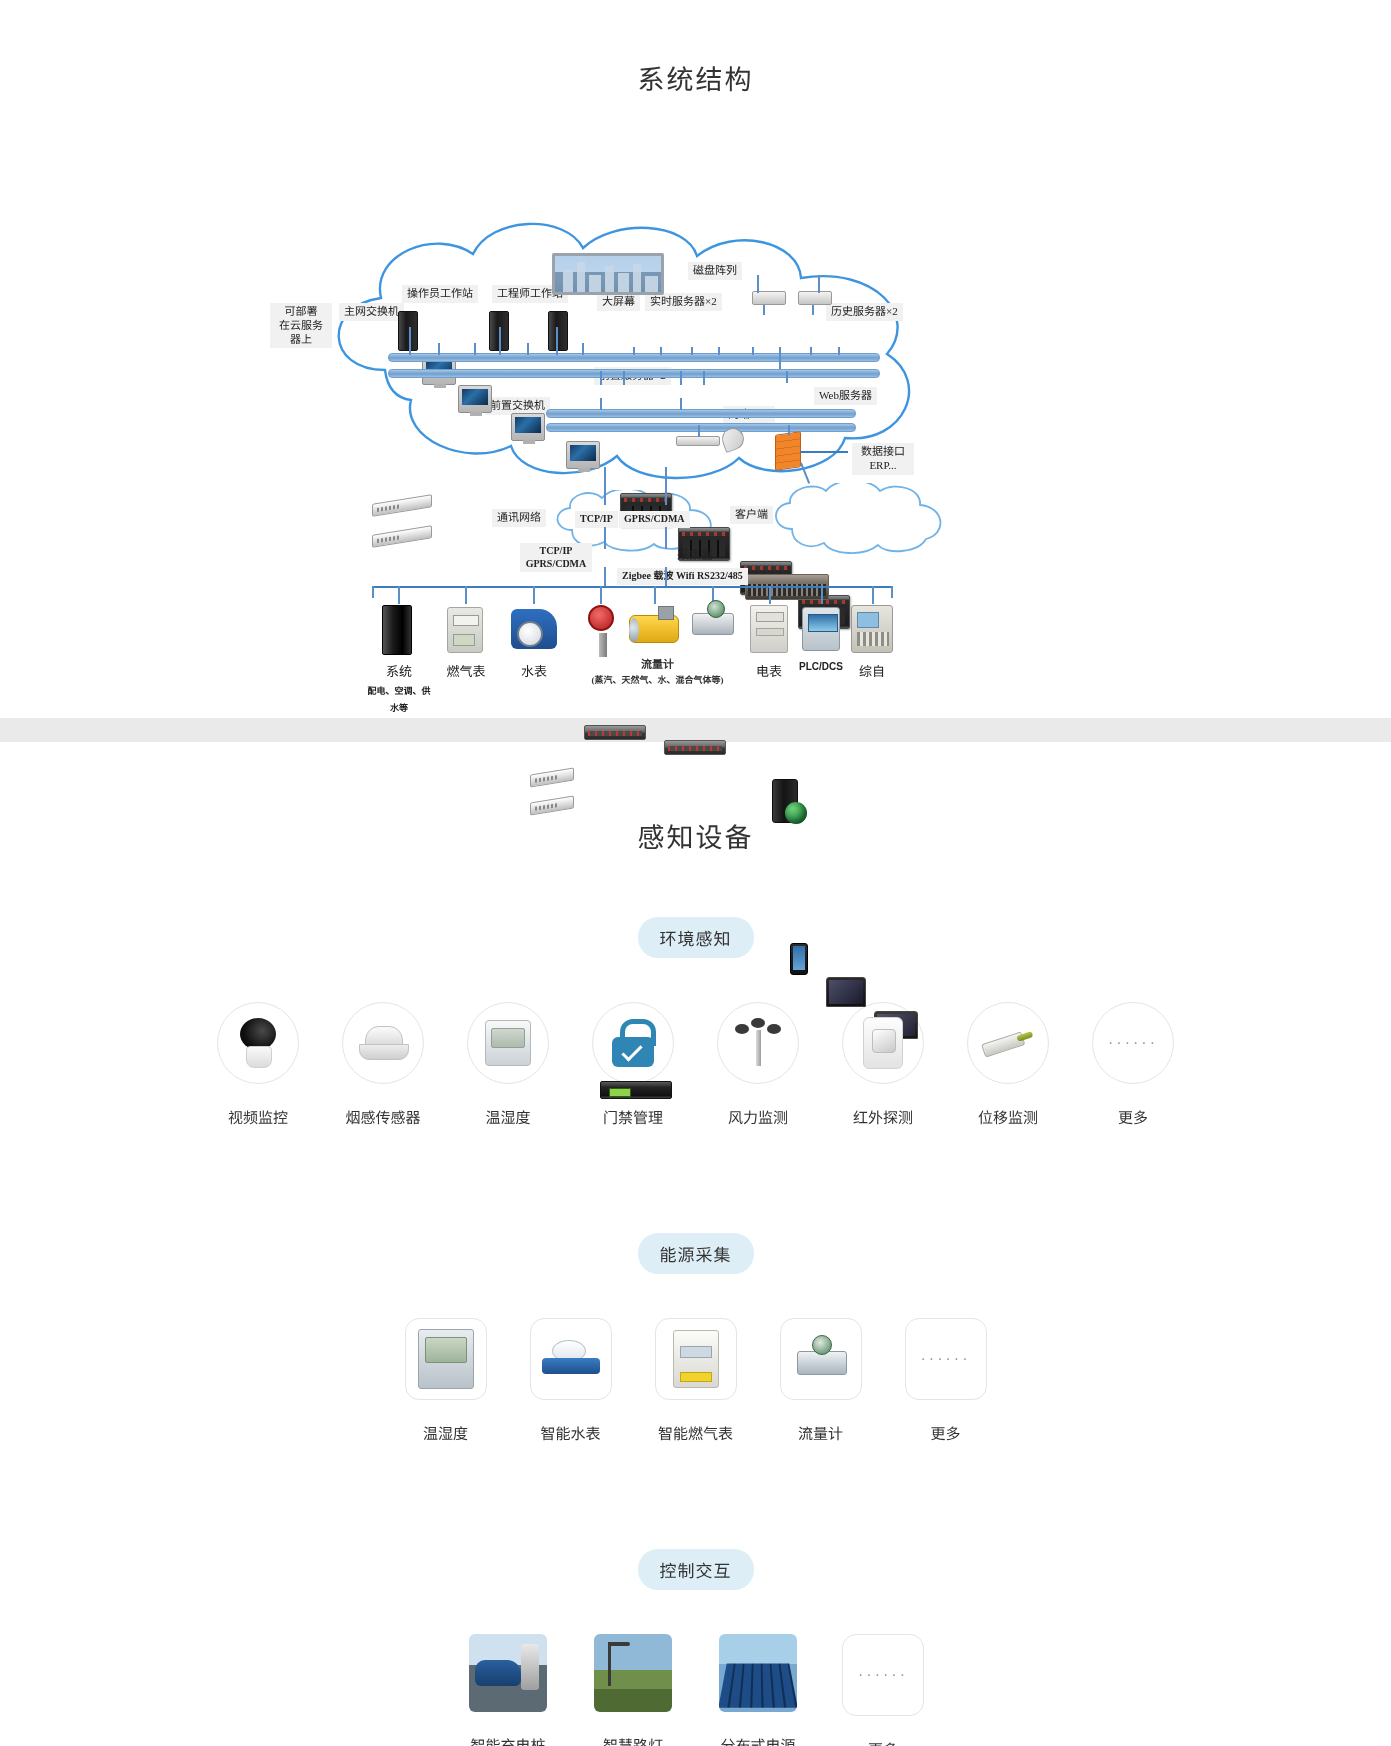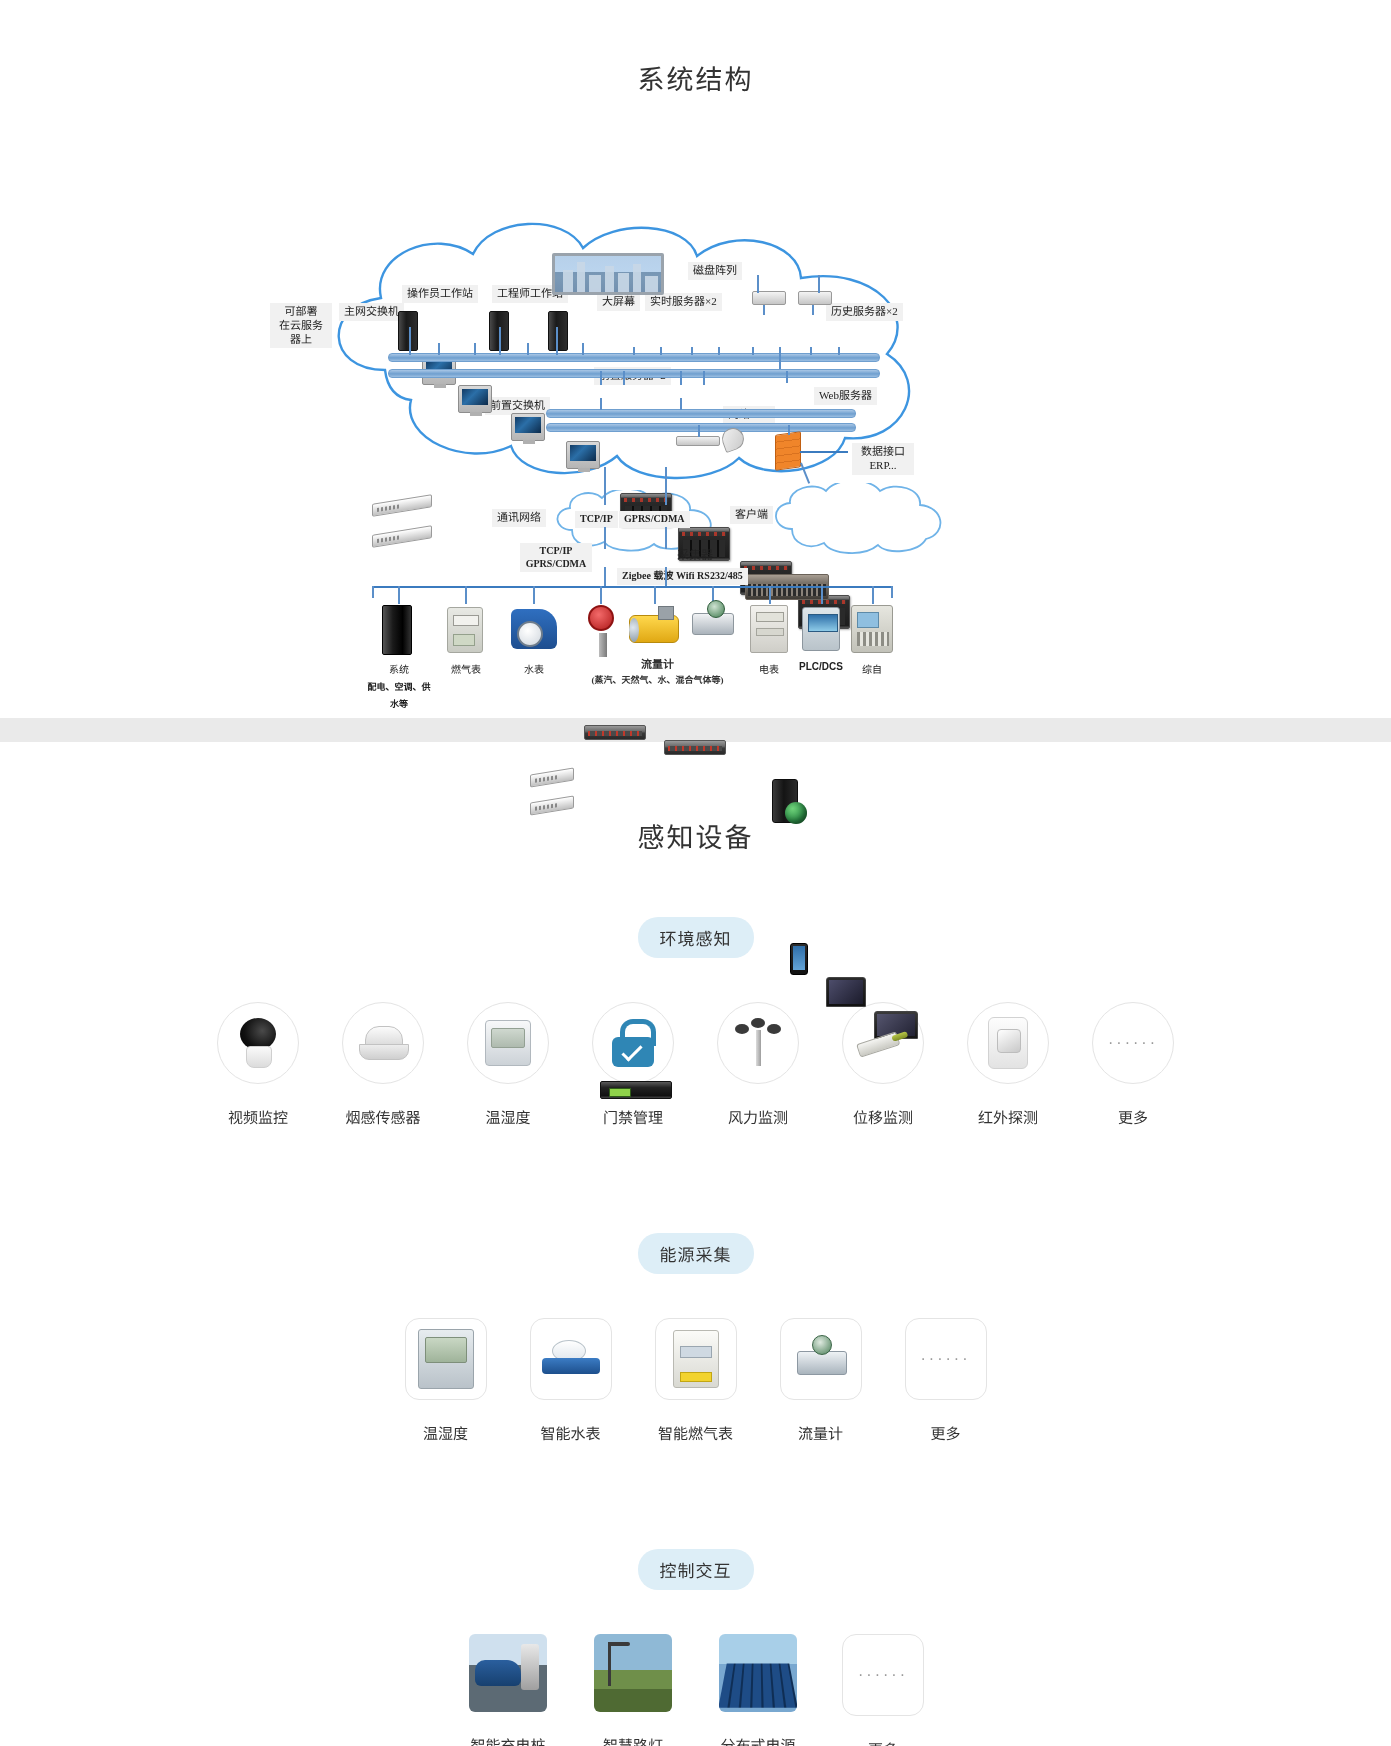--- a/index.html
+++ b/index.html
@@ -197,21 +197,21 @@
   }
   .laptop::after{
     content:""; position:absolute; inset:2px;
     background:linear-gradient(135deg,#55556e,#222233);
   }
 
   
   .fd { position:absolute; }
   .fd .art { width:54px;height:56px; position:relative; margin:0 auto; }
   .fd .cap {
-    text-align:center; font-size:10px; color:#222; margin-top:4px; white-space:nowrap;
+    text-align:center; font-size:13px; color:#222; margin-top:4px; white-space:nowrap;
     font-family:"Liberation Serif","DejaVu Serif",serif;
   }
   .fd .sub { font-size:9px; font-weight:bold; }
 
   .art-pc{ position:absolute;left:10px;top:4px;width:30px;height:50px;border-radius:2px;
     background:linear-gradient(90deg,#555,#1a1a1a 35%,#000 70%,#333); border:1px solid #000;}
   .art-gasmeter{ position:absolute;left:8px;top:6px;width:36px;height:46px;border-radius:3px;
     background:linear-gradient(180deg,#e8e9e4,#c9cbc3); border:1px solid #a5a79f;}
   .art-gasmeter::before{content:"";position:absolute;left:5px;top:7px;width:24px;height:9px;background:#f2f2ee;border:1px solid #9a9a94;}
   .art-gasmeter::after{content:"";position:absolute;left:5px;bottom:6px;width:20px;height:10px;background:#cfd8c5;border:1px solid #94a08c;}
@@ -699,30 +699,30 @@
             <span class="cup c1"></span>
             <span class="cup c2"></span>
             <span class="cup c3"></span>
           </div>
       </div>
       <div class="cname">风力监测</div>
     </div>
 
     <div class="cell">
       <div class="circle">
+          <div class="i-ir"></div>
+        </div>
+      <div class="cname">红外探测</div>
+    </div>
+
+    <div class="cell">
+      <div class="circle">
           <div class="i-disp"></div>
         </div>
       <div class="cname">位移监测</div>
-    </div>
-
-    <div class="cell">
-      <div class="circle">
-          <div class="i-ir"></div>
-        </div>
-      <div class="cname">红外探测</div>
     </div>
 
     <div class="cell">
       <div class="circle">
         <span class="dots">······</span>
       </div>
       <div class="cname">更多</div>
     </div>
 
   </div>

